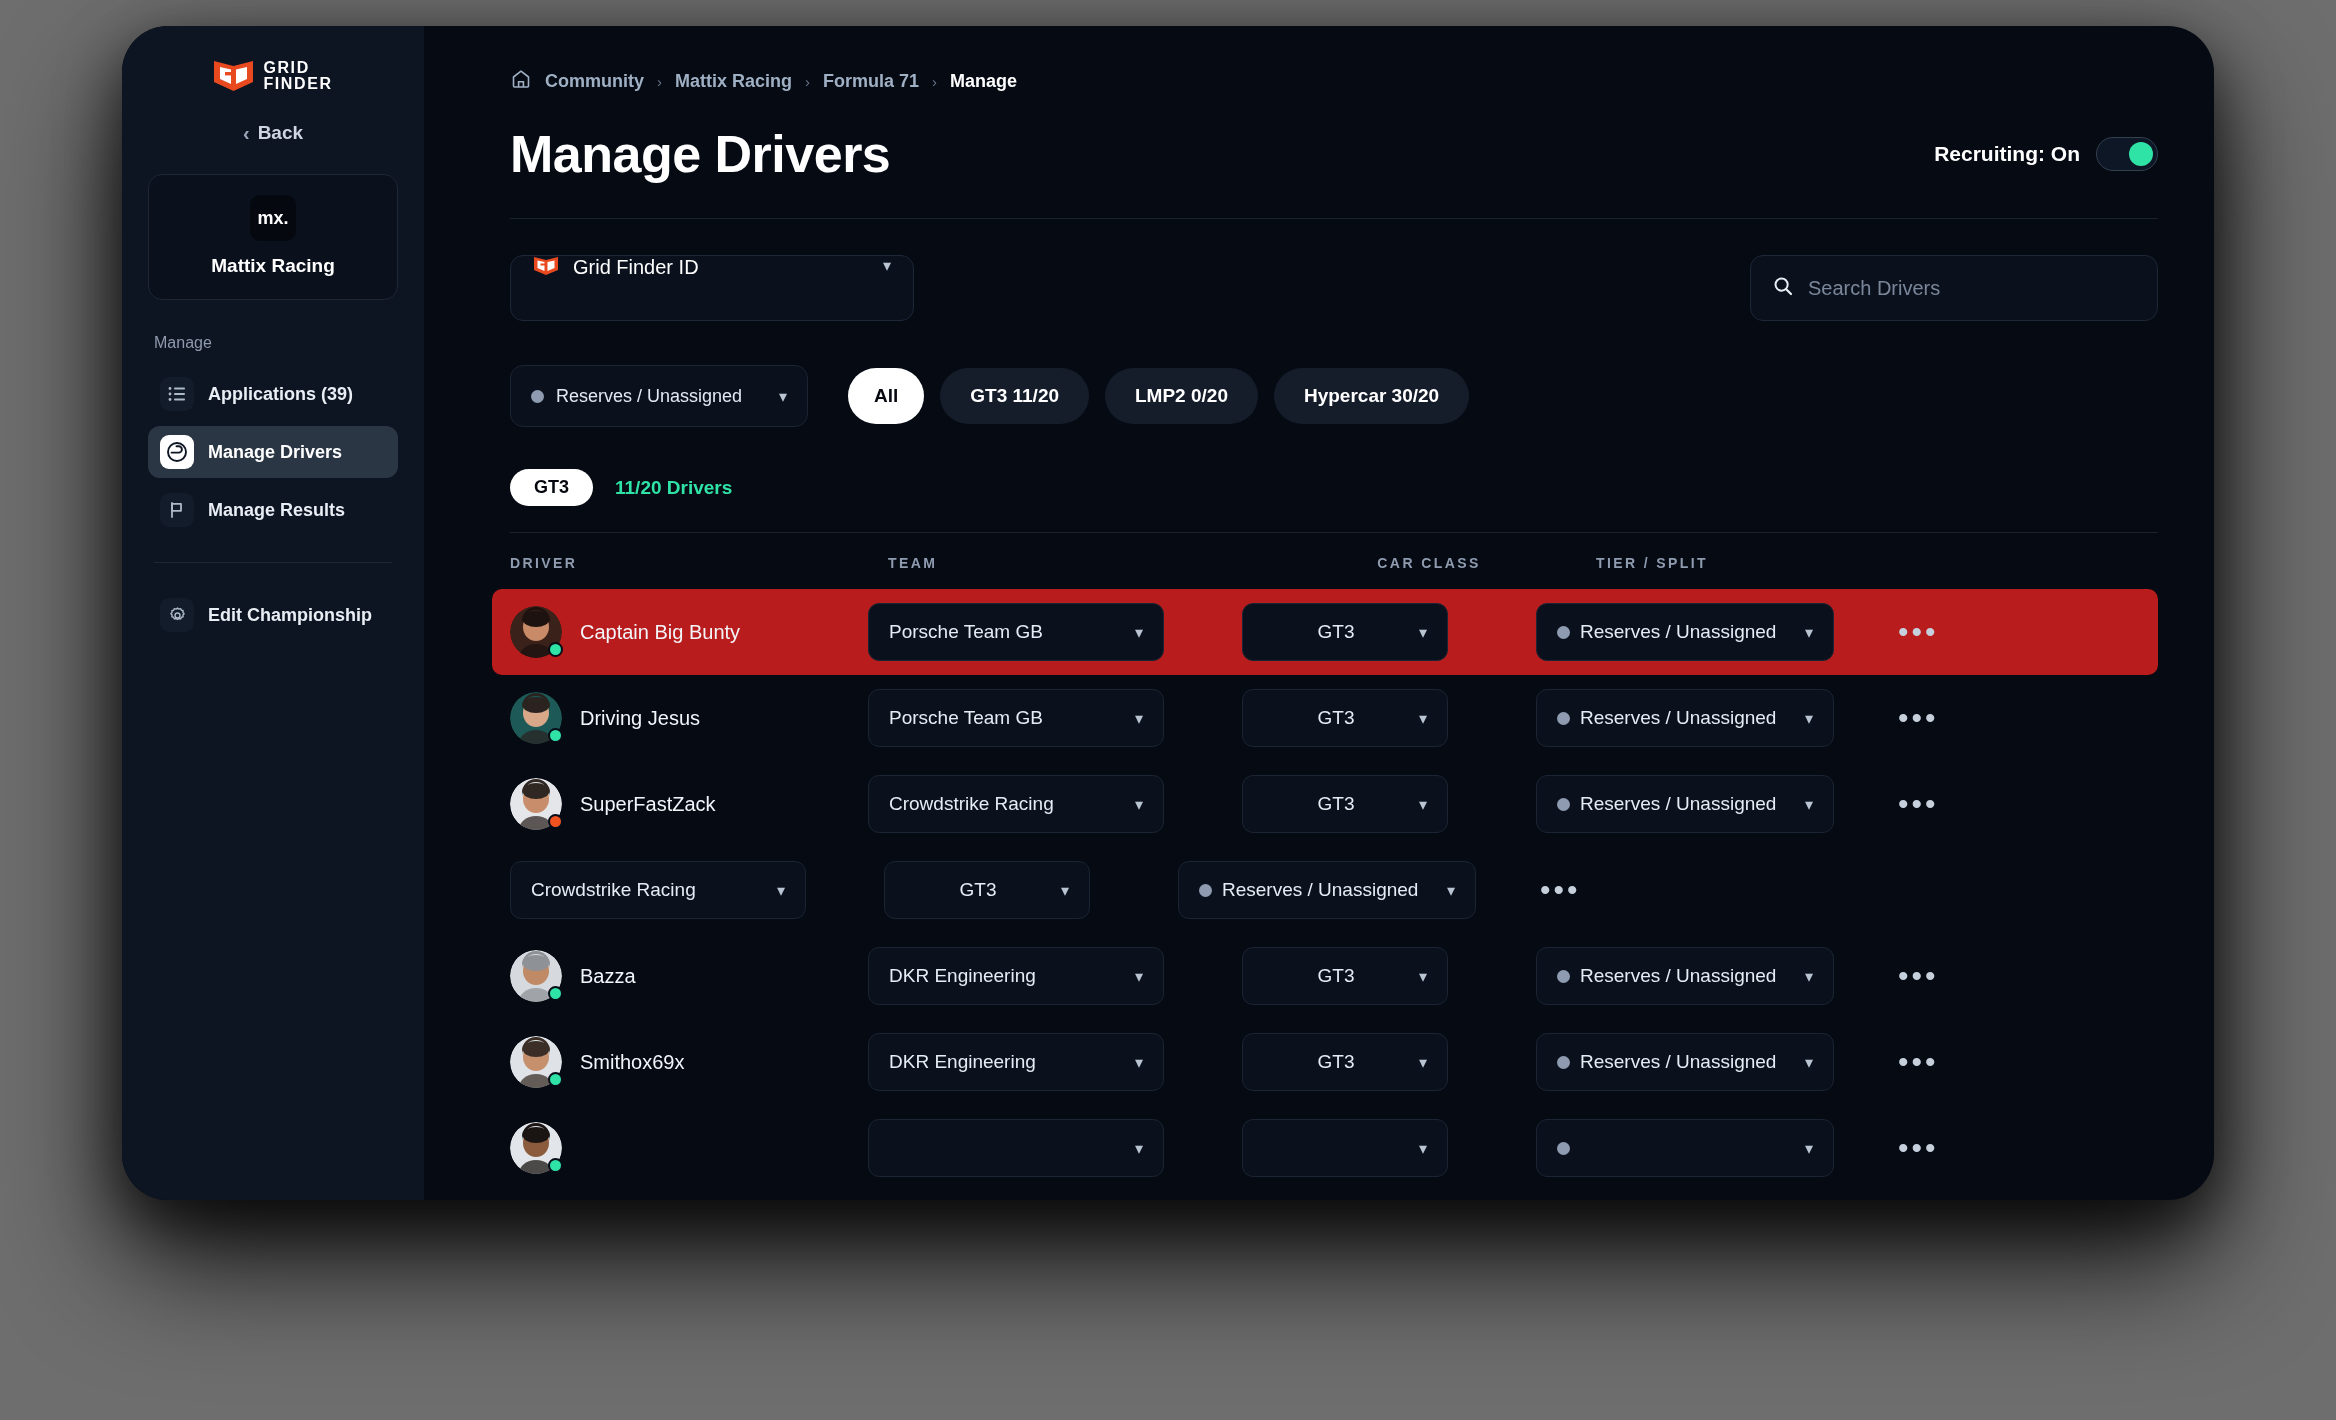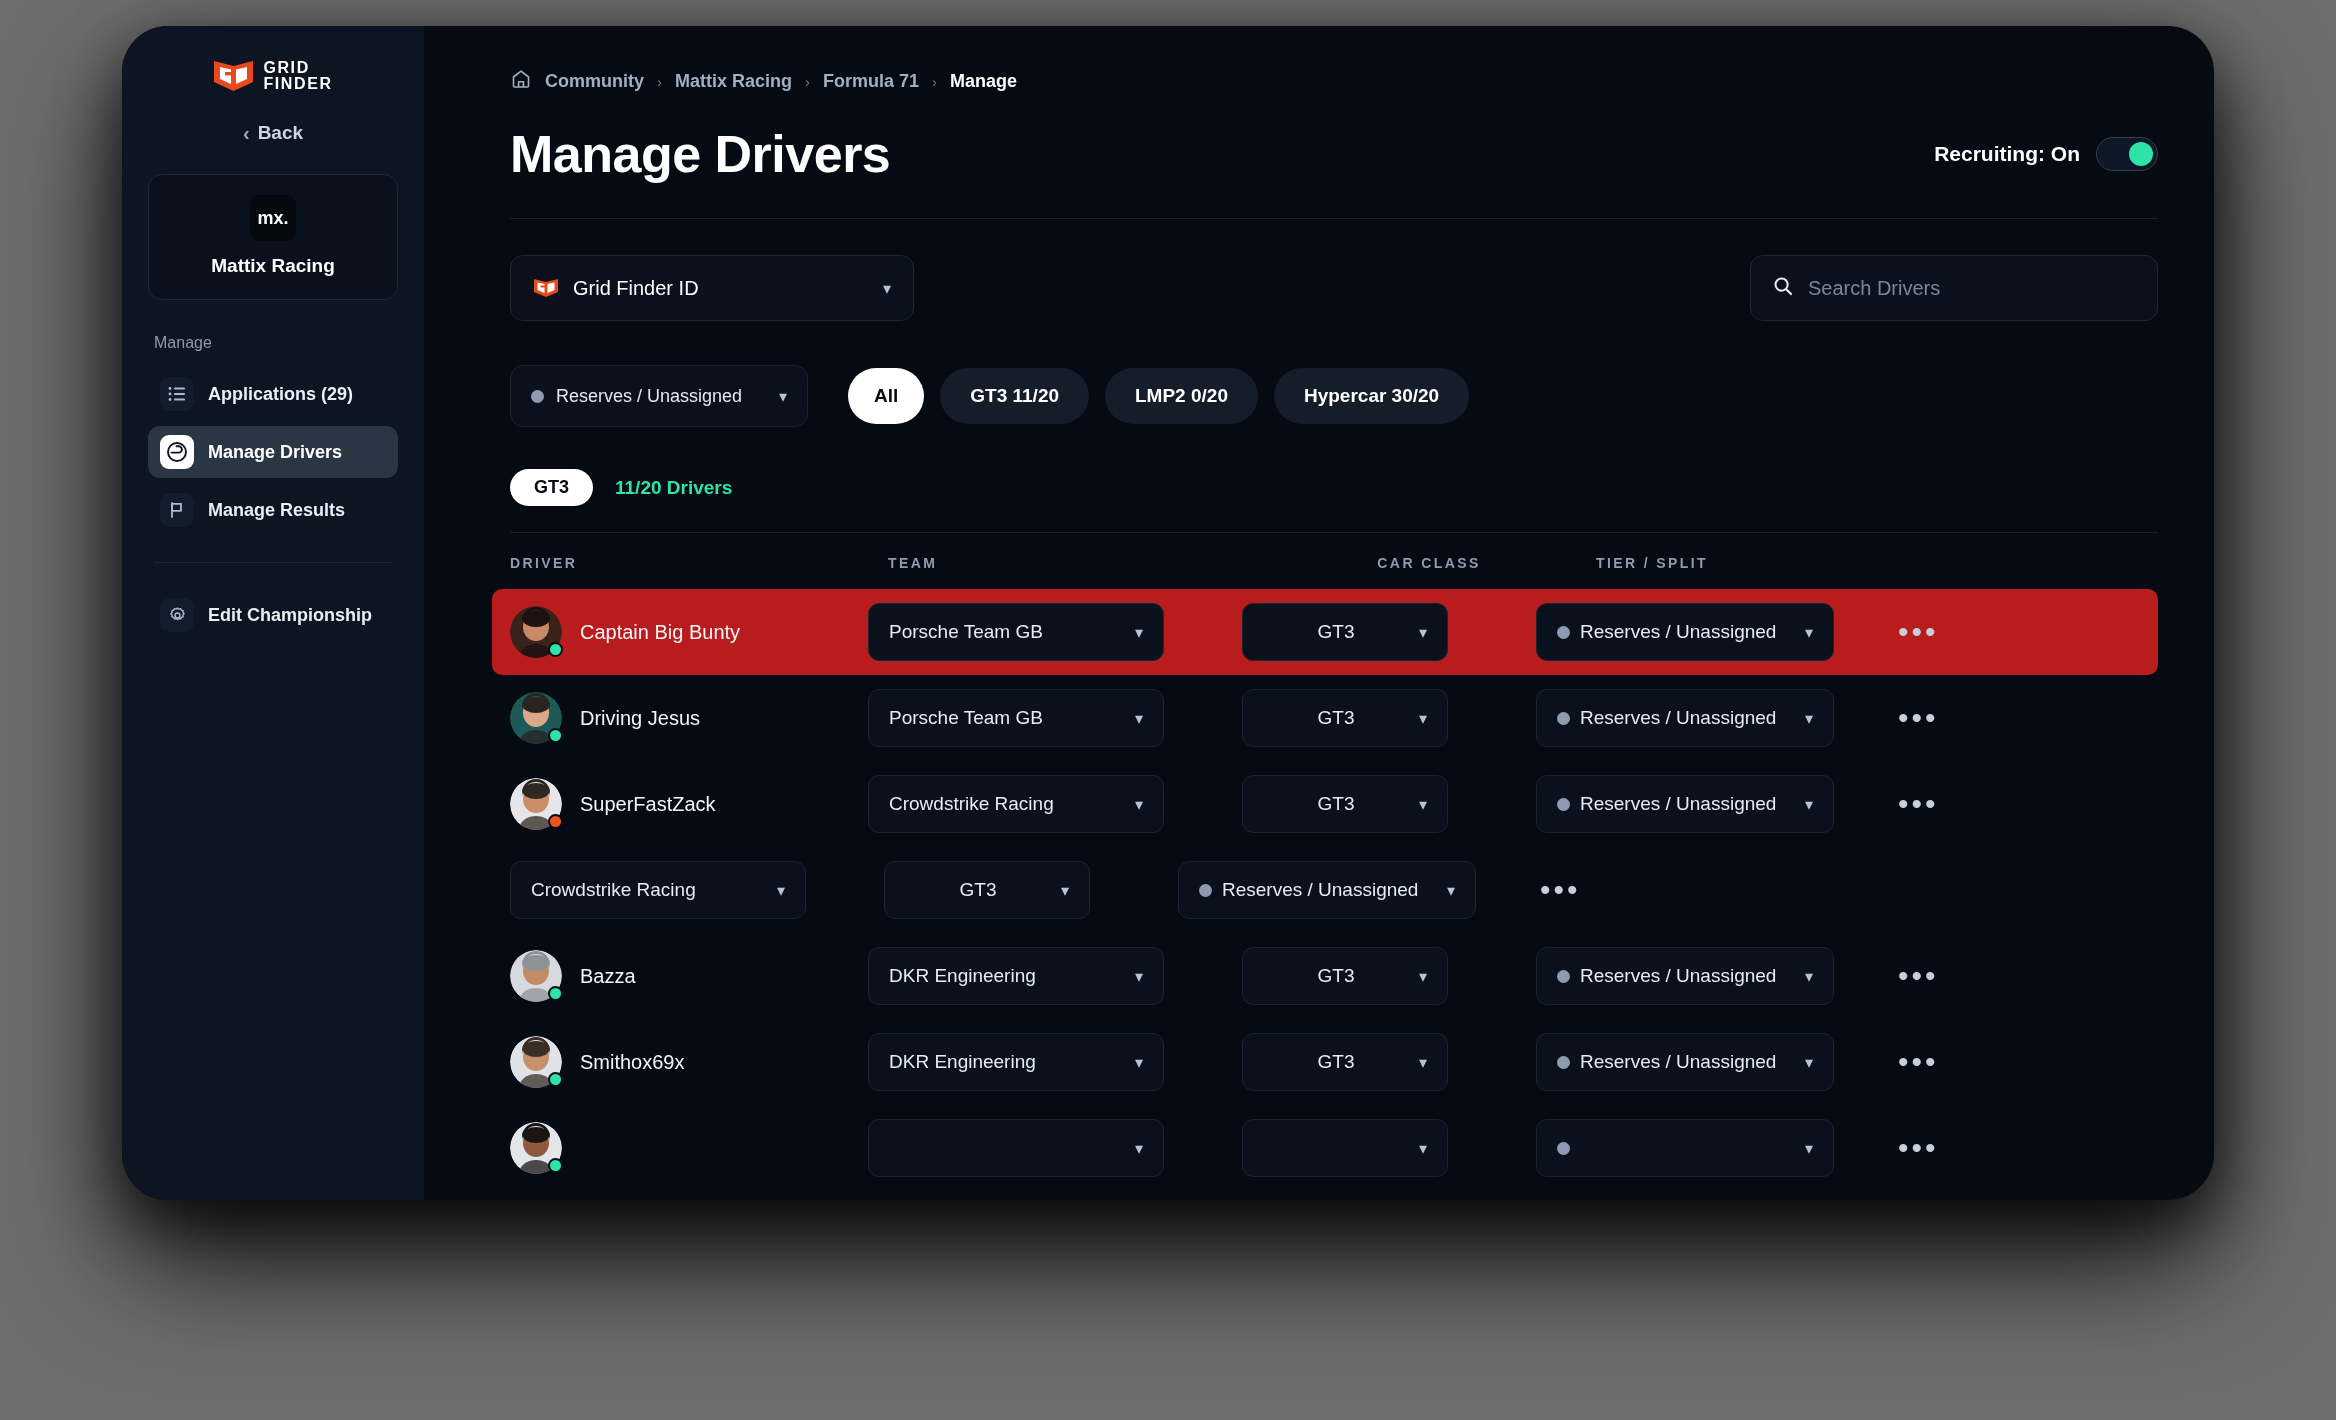--- a/index.html
+++ b/index.html
@@ -100,21 +100,21 @@
     width:24px; height:24px; border-radius:50%;
     background:#2fe3a6;
   }
 
   .hr { height:1px; background:#1a2looks; background:#19222f; margin:34px 0 36px; }
 
   .controls { display:flex; align-items:center; justify-content:space-between; margin-bottom:44px; }
   .select-box {
     width:404px; height:66px; border-radius:13px;
     border:1px solid #1e2736; background:#0a111d;
-    display:flex; align-items:center; padding:0 22px; gap:14px;
+    display:flex; align-items:flex-start; padding:0 22px; gap:14px;
     cursor:pointer;
   }
   .select-box .label { color:#fff; font-size:20px; flex:1; }
   .mini-shield { width:26px; height:20px; position:relative; flex:0 0 26px; }
   .chev { color:#b9c4d3; font-size:16px; }
 
   .search-box {
     width:408px; height:66px; border-radius:13px;
     border:1px solid #1e2736; background:#0a111d;
     display:flex; align-items:center; padding:0 22px; gap:15px;
@@ -242,21 +242,21 @@
         <span class="nav-ico">
           <svg width="18" height="18" viewBox="0 0 18 18">
             <circle cx="2" cy="3.5" r="1.4" fill="#aeb9c8"></circle>
               <rect x="6" y="2.6" width="11" height="1.8" rx=".9" fill="#aeb9c8"></rect>
             <circle cx="2" cy="9" r="1.4" fill="#aeb9c8"></circle>
               <rect x="6" y="8.1" width="11" height="1.8" rx=".9" fill="#aeb9c8"></rect>
             <circle cx="2" cy="14.5" r="1.4" fill="#aeb9c8"></circle>
               <rect x="6" y="13.6" width="11" height="1.8" rx=".9" fill="#aeb9c8"></rect>
           </svg>
         </span>
-        <span class="nav-label">Applications (29)</span>
+        <span class="nav-label">Applications (39)</span>
       </div>
 
       <div class="nav-item active">
         <span class="nav-ico">
           <svg width="22" height="22" viewBox="0 0 22 22">
             <circle cx="11" cy="11" r="9" fill="none" stroke="#0d1422" stroke-width="1.9"></circle>
             <path d="M5.5 11.6 h7.2 a3.2 3.2 0 0 0 0-6.4 h-2.2" fill="none" stroke="#0d1422" stroke-width="1.9" stroke-linecap="round"></path>
           </svg>
         </span>
         <span class="nav-label">Manage Drivers</span>

